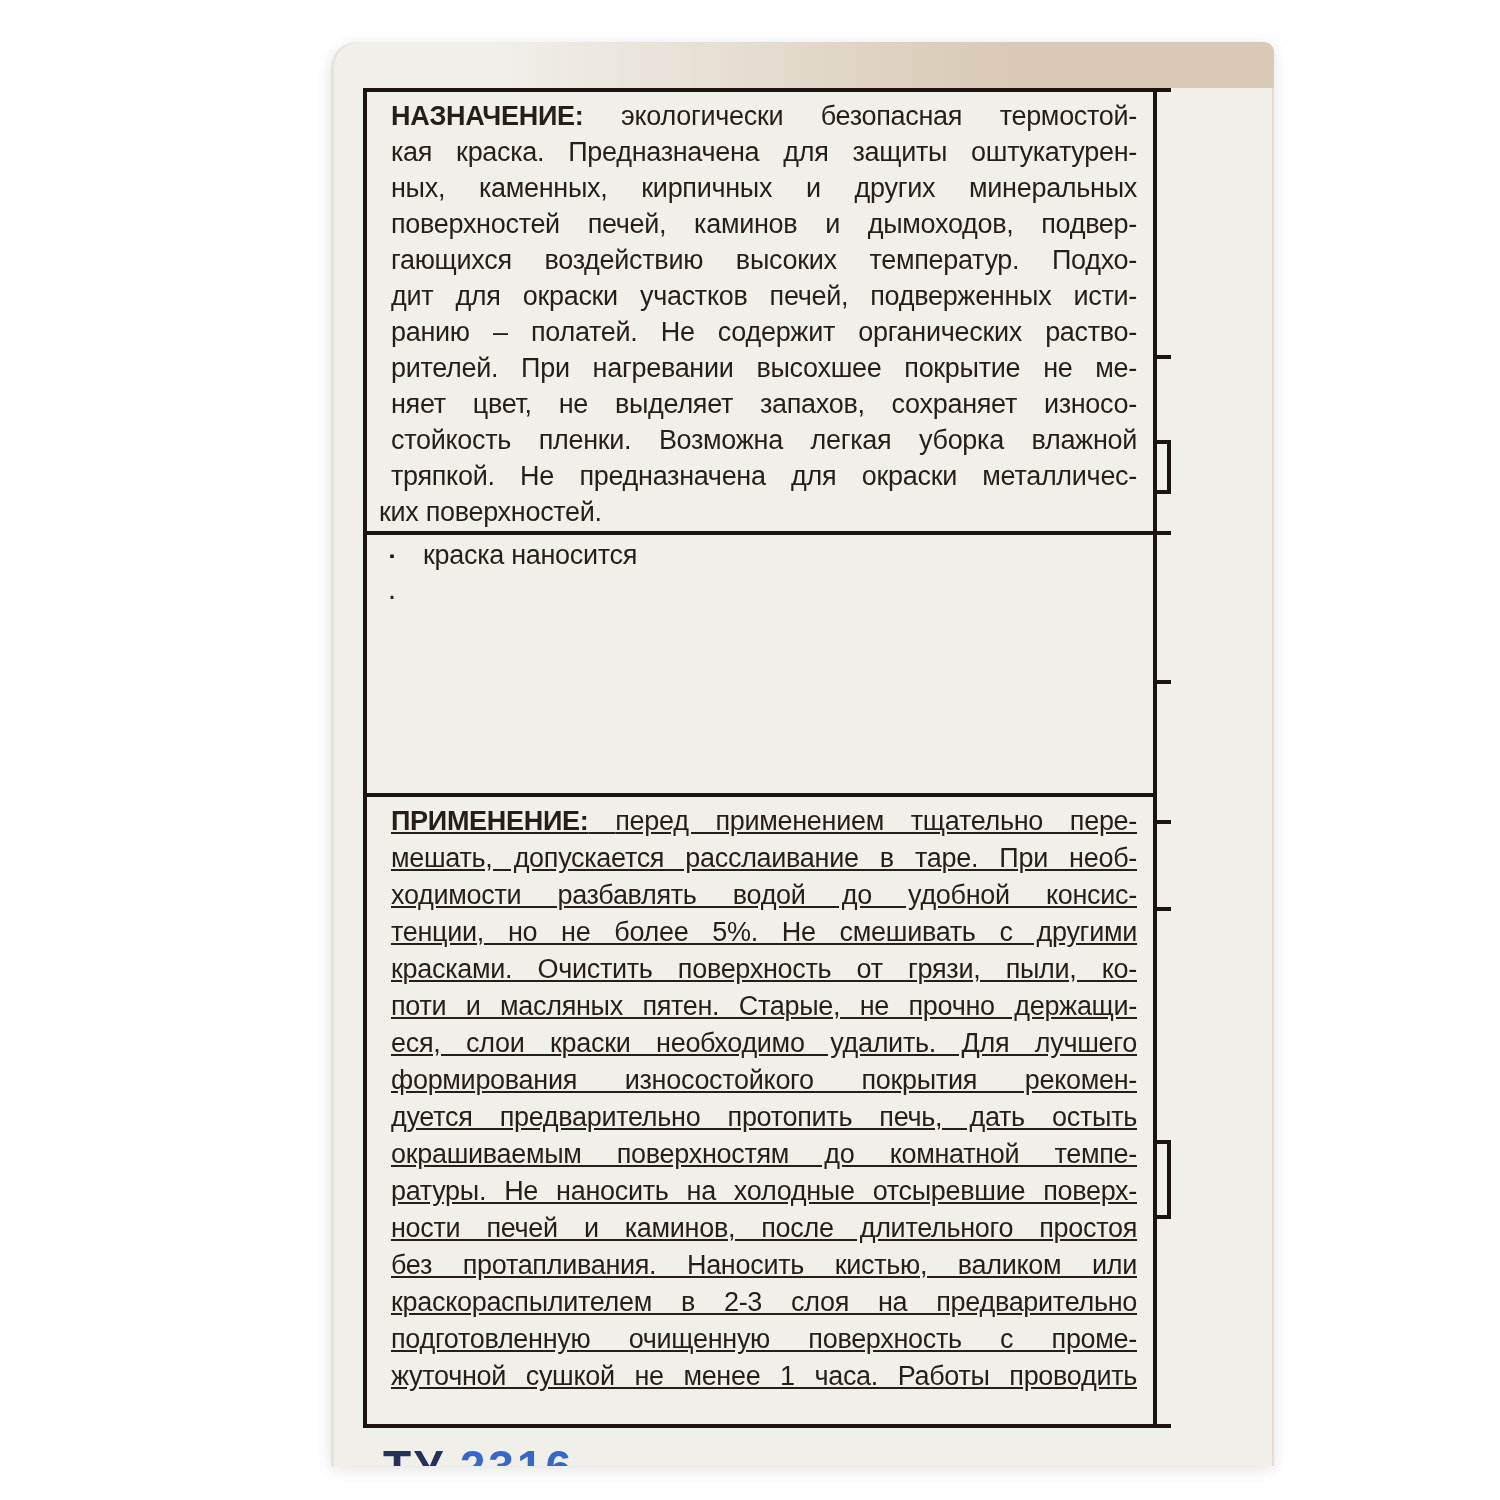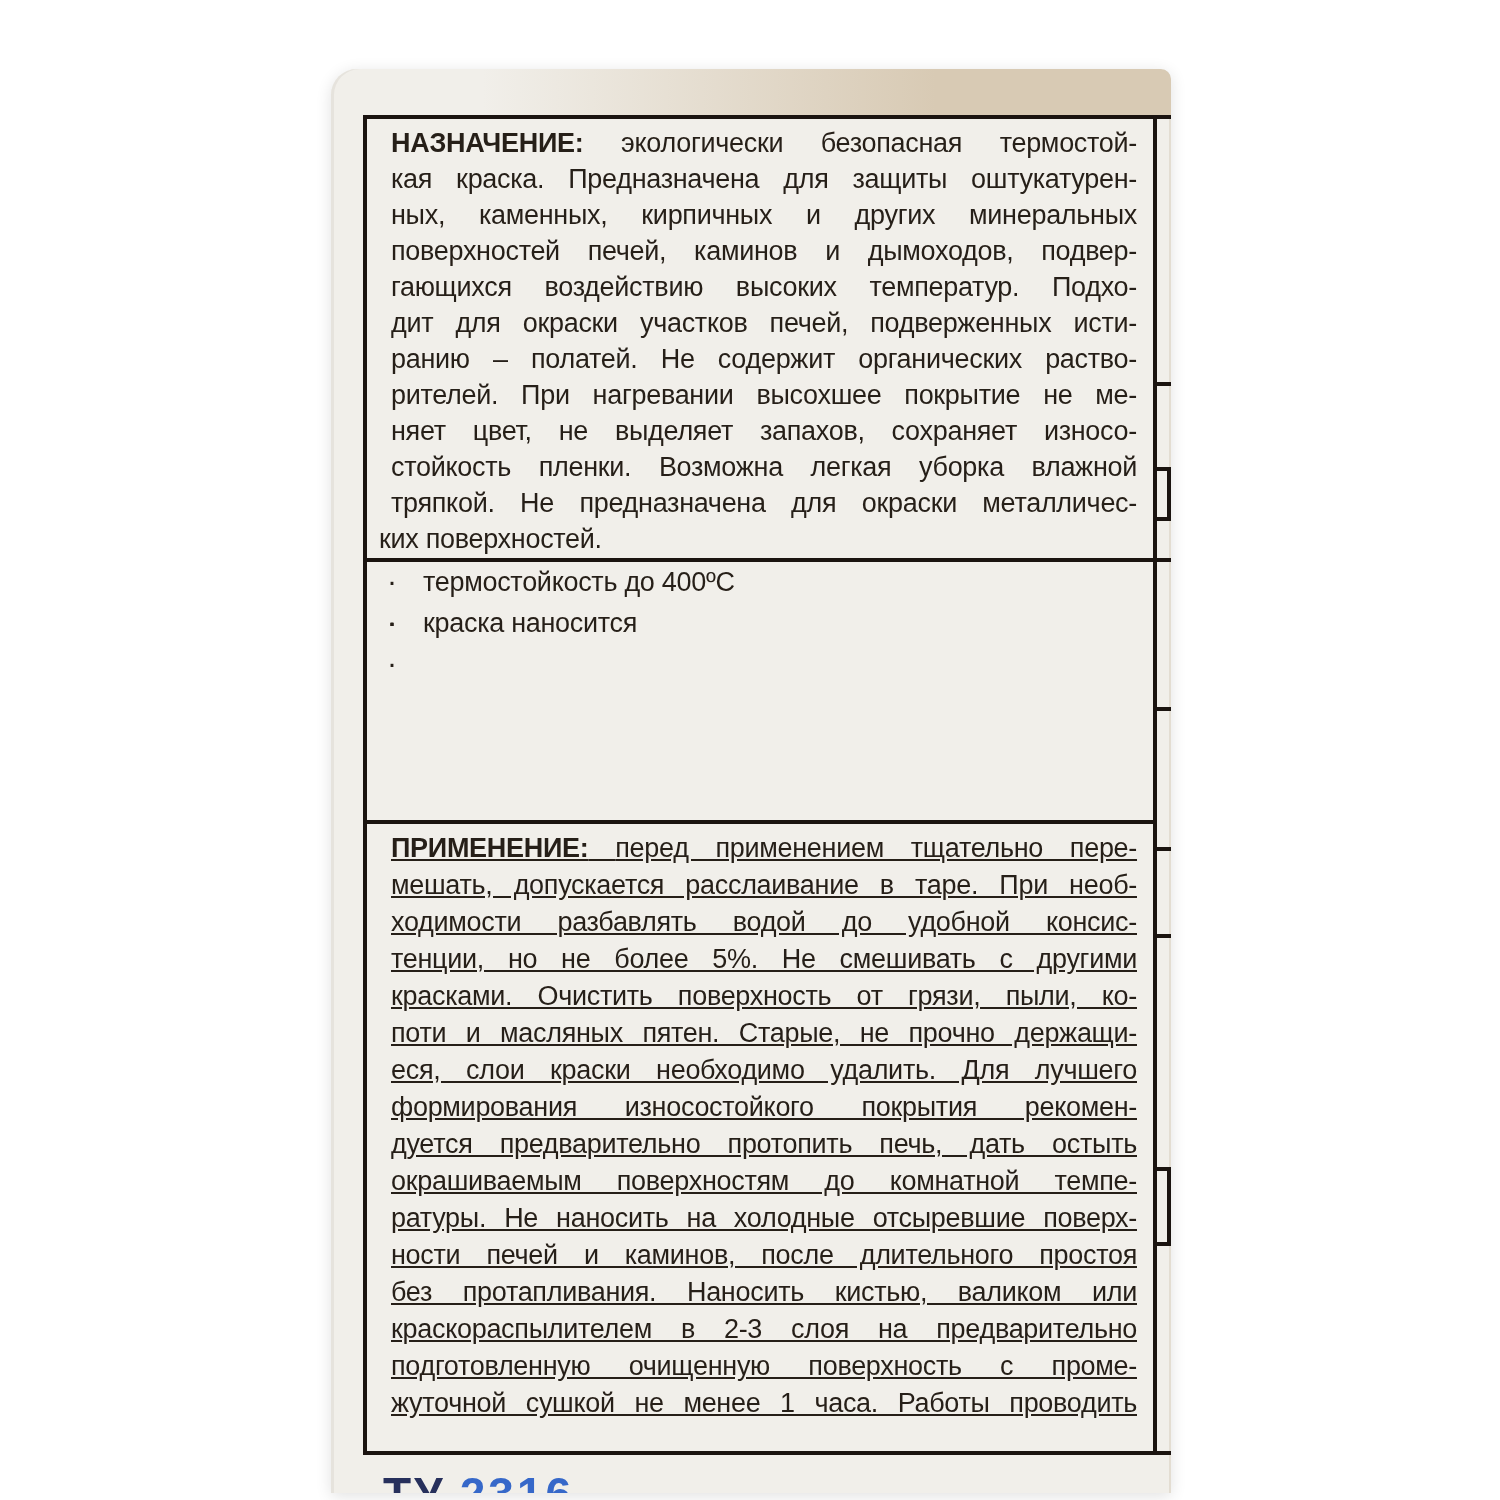--- a/index.html
+++ b/index.html
@@ -2,26 +2,25 @@
 <html lang="ru" style="--photo-bg: #ffffff; --label-bg: #f1efea; --band: #d8cab4; --border: #1b1410; --ink: #261f18; --tu-dark: #27305c; --tu-blue: #3668c9;"><head>
 <meta charset="utf-8">
 <style>
   html,body{margin:0;padding:0;}
   .stage{
     position:relative;width:1500px;height:1500px;overflow:hidden;
     background:var(--photo-bg,#ffffff);
     font-family:"Liberation Sans","DejaVu Sans",sans-serif;
   }
   .label{
-    position:absolute;left:331px;top:42px;width:840px;height:1424px;
+    position:absolute;left:331px;top:42px;width:943px;height:1424px;
     background:var(--label-bg,#f1efea);
     border-radius:26px 10px 0 0;
     box-shadow:0 3px 16px rgba(0,0,0,.12), inset 3px 0 0 #e6e3dd, inset -2px 0 0 #e3ddd2;
     overflow:hidden;
-    margin-top:27px;
   }
   .top-band{
     position:absolute;left:0;top:0;width:100%;height:46px;
     background:linear-gradient(90deg, rgba(216,202,180,0) 18%, var(--band,#d8cab4) 72%);
     border-radius:26px 10px 0 0;
   }
   .box{
     position:absolute;left:32px;top:46px;width:794px;height:1340px;
     border:4px solid var(--border,#1b1410);box-sizing:border-box;
     color:var(--ink,#261f18);
@@ -68,21 +67,21 @@
 дит для окраски участков печей, подверженных исти-
 ранию – полатей. Не содержит органических раство-
 рителей. При нагревании высохшее покрытие не ме-
 няет цвет, не выделяет запахов, сохраняет износо-
 стойкость пленки. Возможна легкая уборка влажной
 тряпкой. Не предназначена для окраски металличес-</span></p>
         <p class="lastline">ких поверхностей.</p>
       </section>
 
       <section class="sec sec2">
-        <div class="bullet"><span class="dot">·</span><span>термостойкость до 400ºС</span></div>
+        <div class="bullet"><span class="dot">·</span></div>
         <div class="bullet"><span class="dot">·</span></div>
         <div class="bullet"><span class="dot">·</span></div>
         <div class="bullet"><span class="dot">·</span><span>краска наносится</span></div>
         <div class="bullet"><span class="dot">·</span></div>
       </section>
 
       <section class="sec sec3">
         <p class="para"><b class="head">ПРИМЕНЕНИЕ:</b> <span>перед применением тщательно пере-
 мешать, допускается расслаивание в таре. При необ-
 ходимости разбавлять водой до удобной консис-

